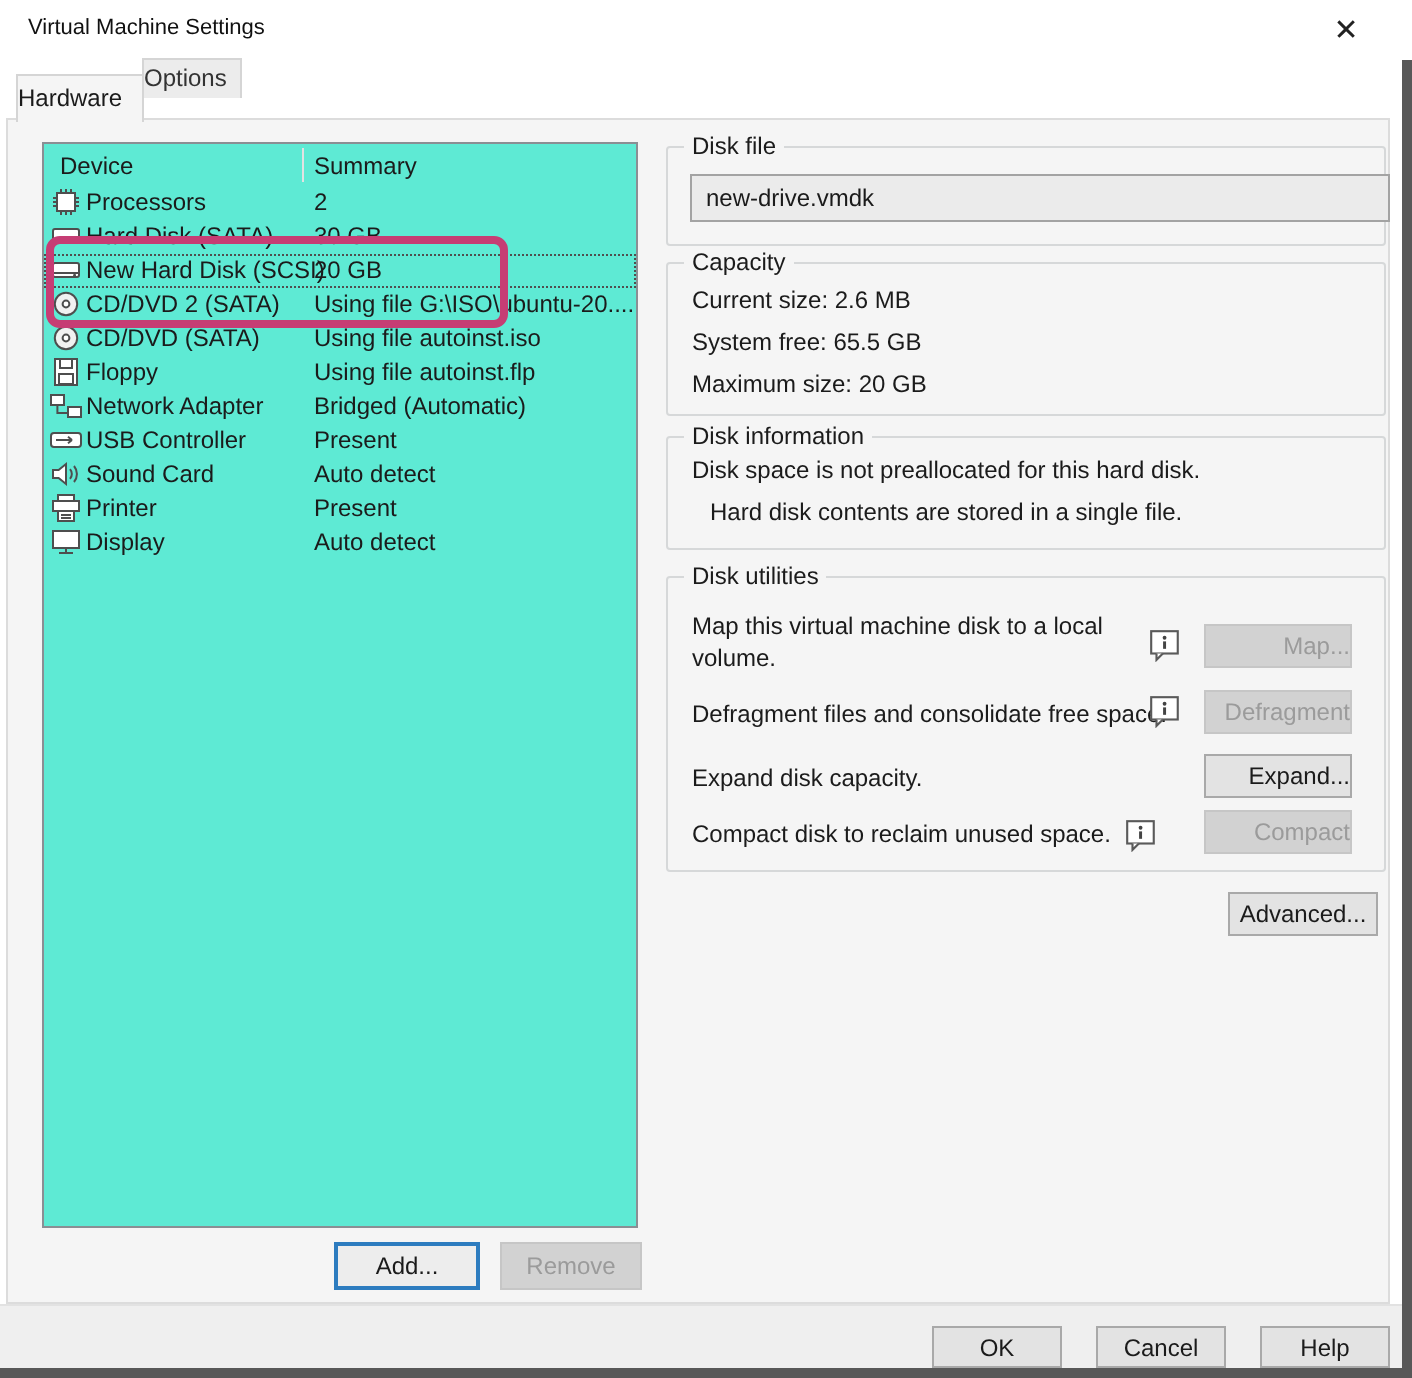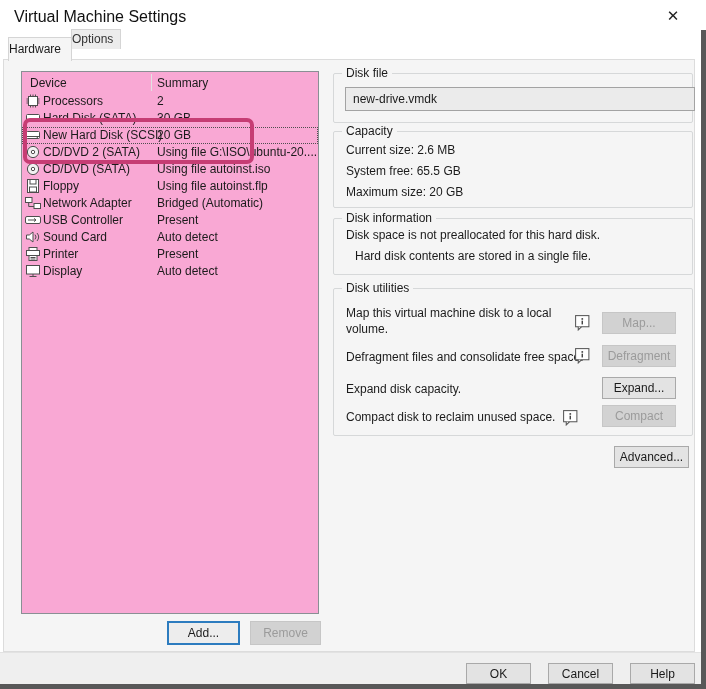--- a/index.html
+++ b/index.html
@@ -3,38 +3,38 @@
 <meta charset="utf-8">
 <style>
   html,body{margin:0;padding:0;background:#888;}
   .frame{position:relative;width:706px;height:689px;background:#ffffff;
          font-family:"Liberation Sans",sans-serif;font-size:12px;color:#1b1b1b;overflow:hidden;}
   .edge-r{position:absolute;top:30px;right:0;width:5px;height:659px;background:#585858;}
   .edge-b{position:absolute;left:0;bottom:0;width:100%;height:5px;background:#585858;z-index:9;}
 
   
   .titlebar{position:absolute;left:0;top:0;width:702px;height:32px;background:#ffffff;}
-  .title{position:absolute;left:14px;top:8px;font-size:16px;color:#111;}
+  .title{position:absolute;left:14px;top:8px;font-size:11px;color:#111;}
   .close{position:absolute;right:14px;top:5px;width:30px;height:22px;text-align:center;
          line-height:22px;font-size:15px;color:#222;cursor:pointer;}
 
   
   .tab{position:absolute;border:1px solid #d5d5d5;border-bottom:none;z-index:3;cursor:pointer;}
   .tab.active{left:8px;top:37px;width:62px;height:23px;line-height:23px;background:#f5f5f5;}
   .tab.inactive{left:71px;top:29px;width:48px;height:19px;line-height:19px;background:#ececec;color:#333;}
 
   
   .page{position:absolute;left:3px;top:59px;width:692px;height:593px;background:#f5f5f5;
         border:1px solid #dcdcdc;box-sizing:border-box;}
 
   
   .footer{position:absolute;left:0;top:652px;width:702px;height:33px;background:#efefef;border-top:1px solid #e2e2e2;}
 
   
-  .devlist{position:absolute;left:17px;top:11px;width:298px;height:543px;background:#f9a8d4;
+  .devlist{position:absolute;left:17px;top:11px;width:298px;height:543px;background:#5eead4;
            border:1px solid #8a8f94;box-sizing:border-box;overflow:hidden;}
   .dl-head{position:relative;height:21px;}
   .dl-head .h1{position:absolute;left:8px;top:4px;}
   .dl-head .h2{position:absolute;left:135px;top:4px;}
   .dl-head::after{content:"";position:absolute;left:129px;top:2px;width:1px;height:17px;background:#e2e2e2;}
   .dl-row{position:relative;height:17px;line-height:17px;white-space:nowrap;}
   .dl-row .icon{position:absolute;left:3px;top:1px;width:16px;height:15px;}
   .icon svg{width:16px;height:14px;display:block;}
   .dl-row .dev{position:absolute;left:21px;top:0;}
   .dl-row .sum{position:absolute;left:135px;top:0;}
@@ -68,21 +68,21 @@
   .g-info .lines{top:6px;text-align:center;}
 
   .util-row{position:absolute;left:0;width:100%;}
   .r0{top:16px;height:38px;} .r1{top:56px;height:24px;} .r2{top:88px;height:24px;} .r3{top:116px;height:24px;}
   .util-text{position:absolute;left:12px;top:0;width:238px;line-height:16px;}
   .r1 .util-text,.r2 .util-text,.r3 .util-text{top:4px;}
   .util-info{position:absolute;left:240px;}
   .r0 .util-info{top:9px;} .r1 .util-info,.r3 .util-info{top:2px;}
   .util-info svg,.inline-icon svg{width:17px;height:17px;display:block;}
   .inline-icon{display:inline-block;vertical-align:-5px;margin-left:7px;}
-  .util-btn{position:absolute;left:268px;width:74px;height:22px;}
+  .util-btn{position:absolute;left:268px;width:74px;height:22px;text-align:right;}
   .r0 .util-btn{top:7px;} .r1 .util-btn,.r2 .util-btn,.r3 .util-btn{top:0;}
 
   .advanced-btn{position:absolute;left:610px;top:386px;width:75px;height:22px;}
 
   .fbtn{position:absolute;top:10px;width:65px;height:21px;}
   .fbtn.ok{left:466px;} .fbtn.cancel{left:548px;} .fbtn.help{left:630px;text-align:center;}
 </style>
 </head>
 <body>
 

